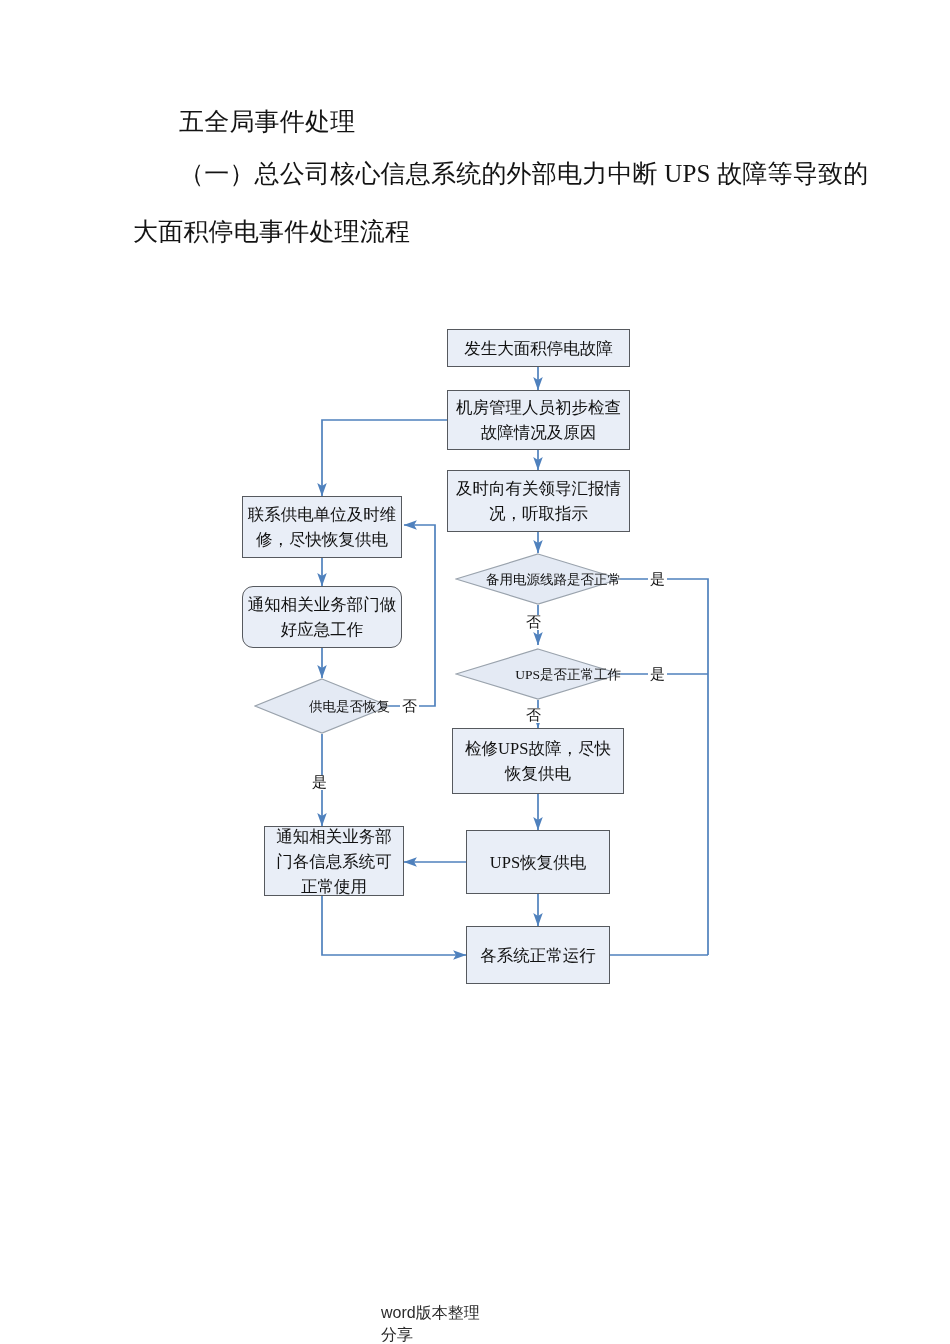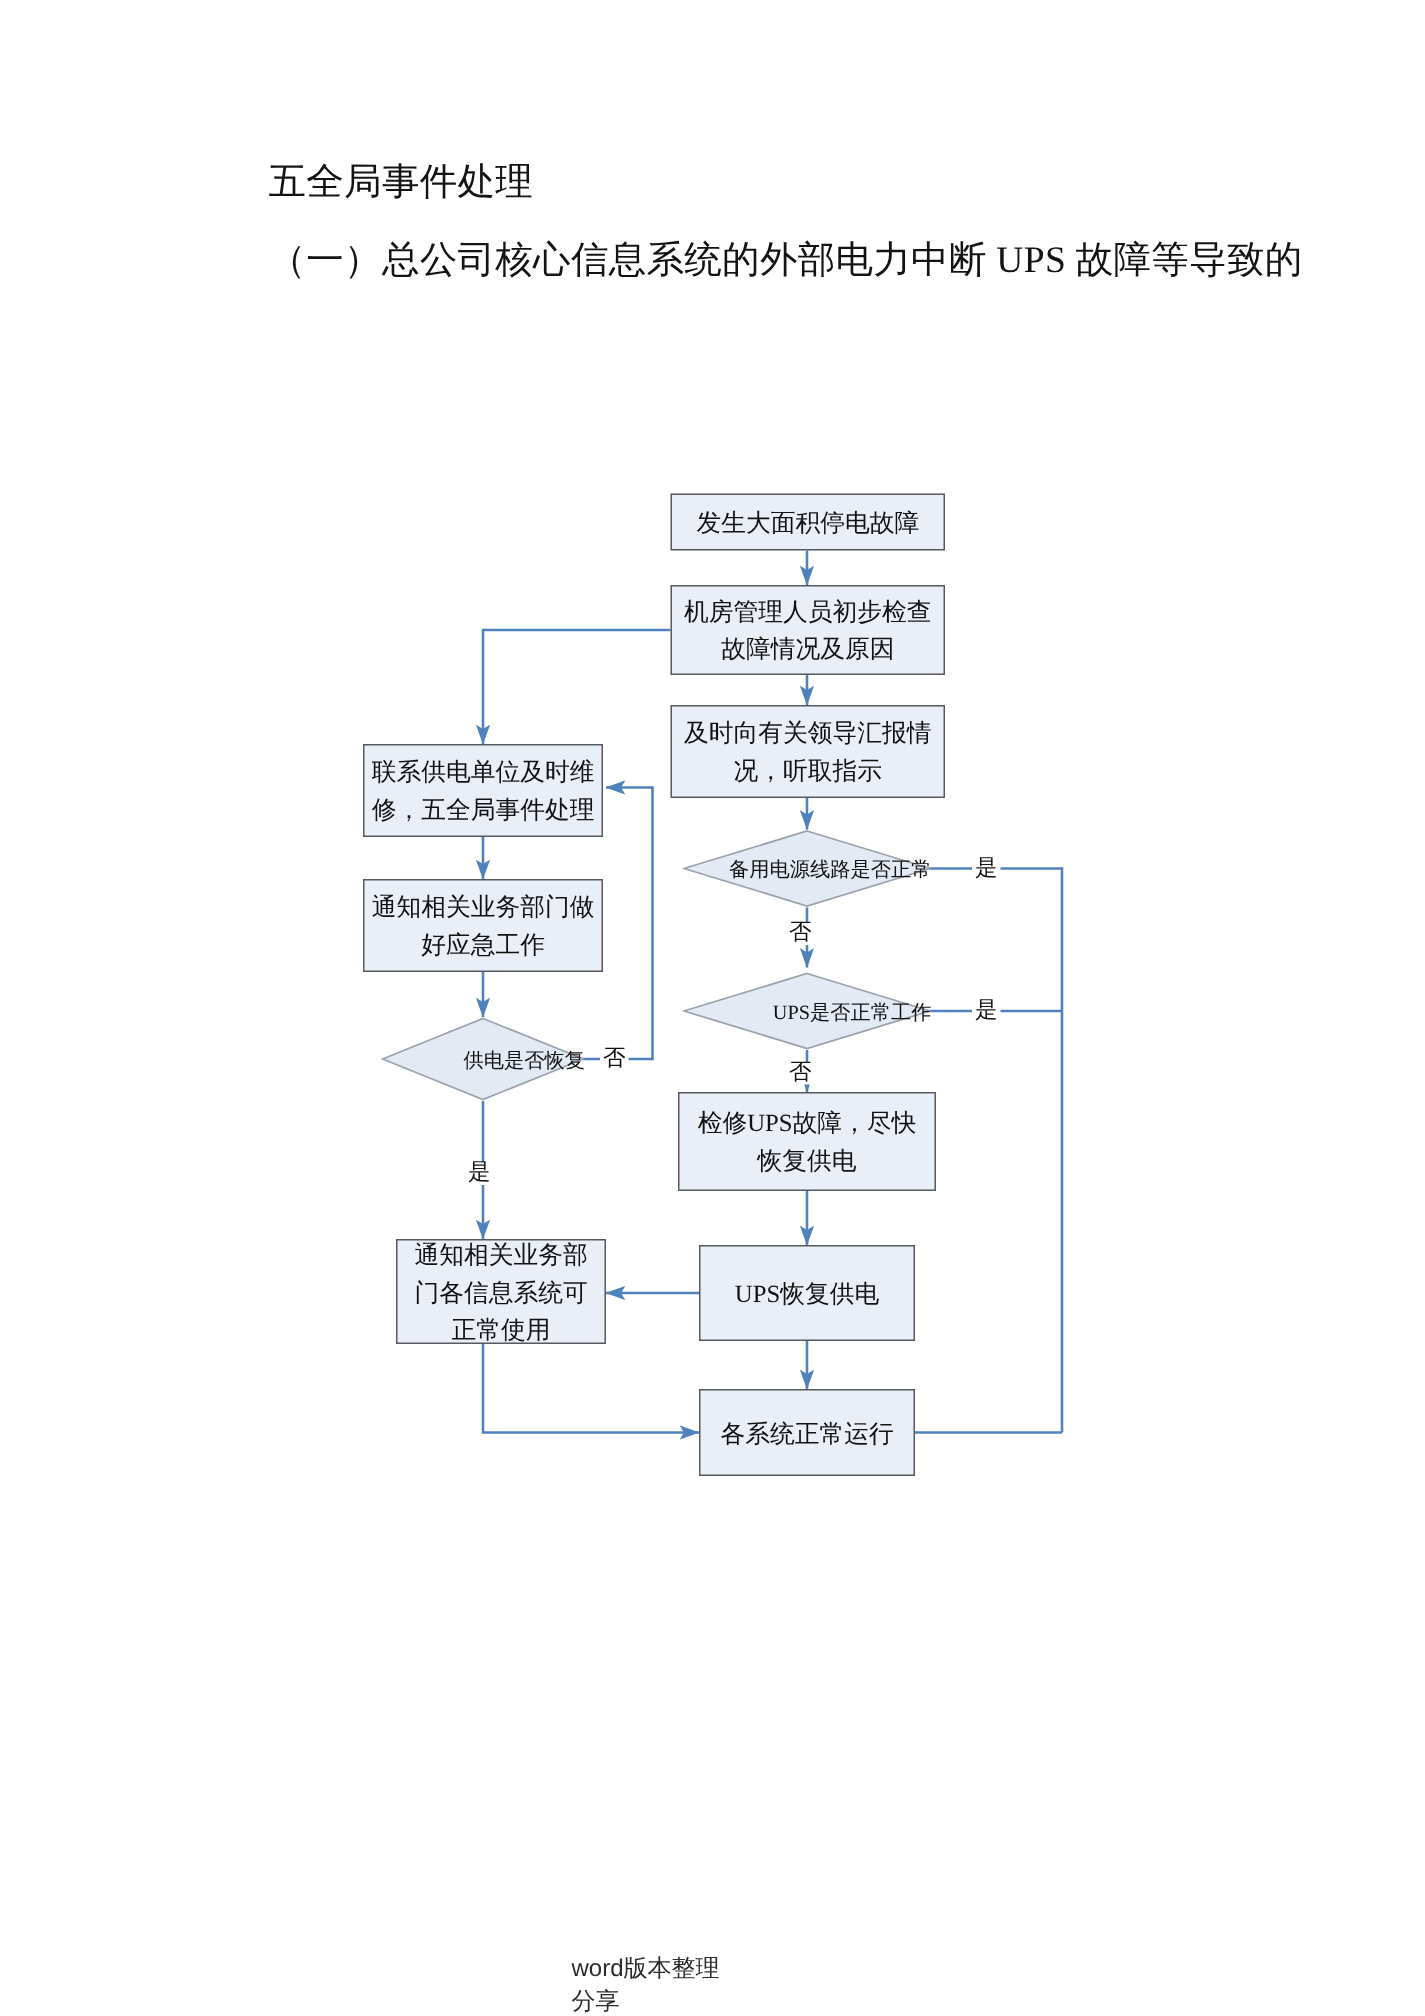--- a/index.html
+++ b/index.html
@@ -116,20 +116,21 @@
   }
 </style>
 </head>
 <body>
 
 <div class="page">
 
   <div class="prose">
     <div class="para indent">五全局事件处理</div>
     <div class="para indent">（一）总公司核心信息系统的外部电力中断 UPS 故障等导致的</div>
+    <div class="para" style="margin-top:6px;">大面积停电事件处理流程</div>
   </div>
 
   <div class="chart">
 
     <svg width="950" height="700">
       <defs>
         <marker id="ah" markerWidth="9" markerHeight="9" refX="7.6" refY="3.1" orient="auto" markerUnits="strokeWidth">
           <path d="M0,0.3 L7.8,3.1 L0,5.9 L1.7,3.1 Z" fill="#4f81bd"></path>
         </marker>
       </defs>
@@ -177,24 +178,24 @@
 
     <div class="node" style="left:447px; top:90px; width:183px; height:60px;">
       <span>机房管理人员初步检查故障情况及原因</span>
     </div>
 
     <div class="node" style="left:447px; top:170px; width:183px; height:62px;">
       <span>及时向有关领导汇报情况，听取指示</span>
     </div>
 
     <div class="node" style="left:242px; top:196px; width:160px; height:62px;">
-      <span>联系供电单位及时维修，五全局事件处理</span>
-    </div>
-
-    <div class="node" style="left:242px; top:286px; width:160px; height:62px;">
+      <span>联系供电单位及时维修，尽快恢复供电</span>
+    </div>
+
+    <div class="node" style="left:242px; top:286px; width:160px; height:62px;border-radius:11px;">
       <span>通知相关业务部门做好应急工作</span>
     </div>
 
     <div class="diamond-wrap" style="left:455px; top:253px; width:166px; height:52px;">
       <svg width="166" height="52">
         <polygon points="83,1 165,26 83,51 1,26" fill="#e4eaf4" stroke="#9aa3ad" stroke-width="1.2"></polygon>
       </svg>
       <span class="dlabel">备用电源线路是否正常</span>
     </div>
 

